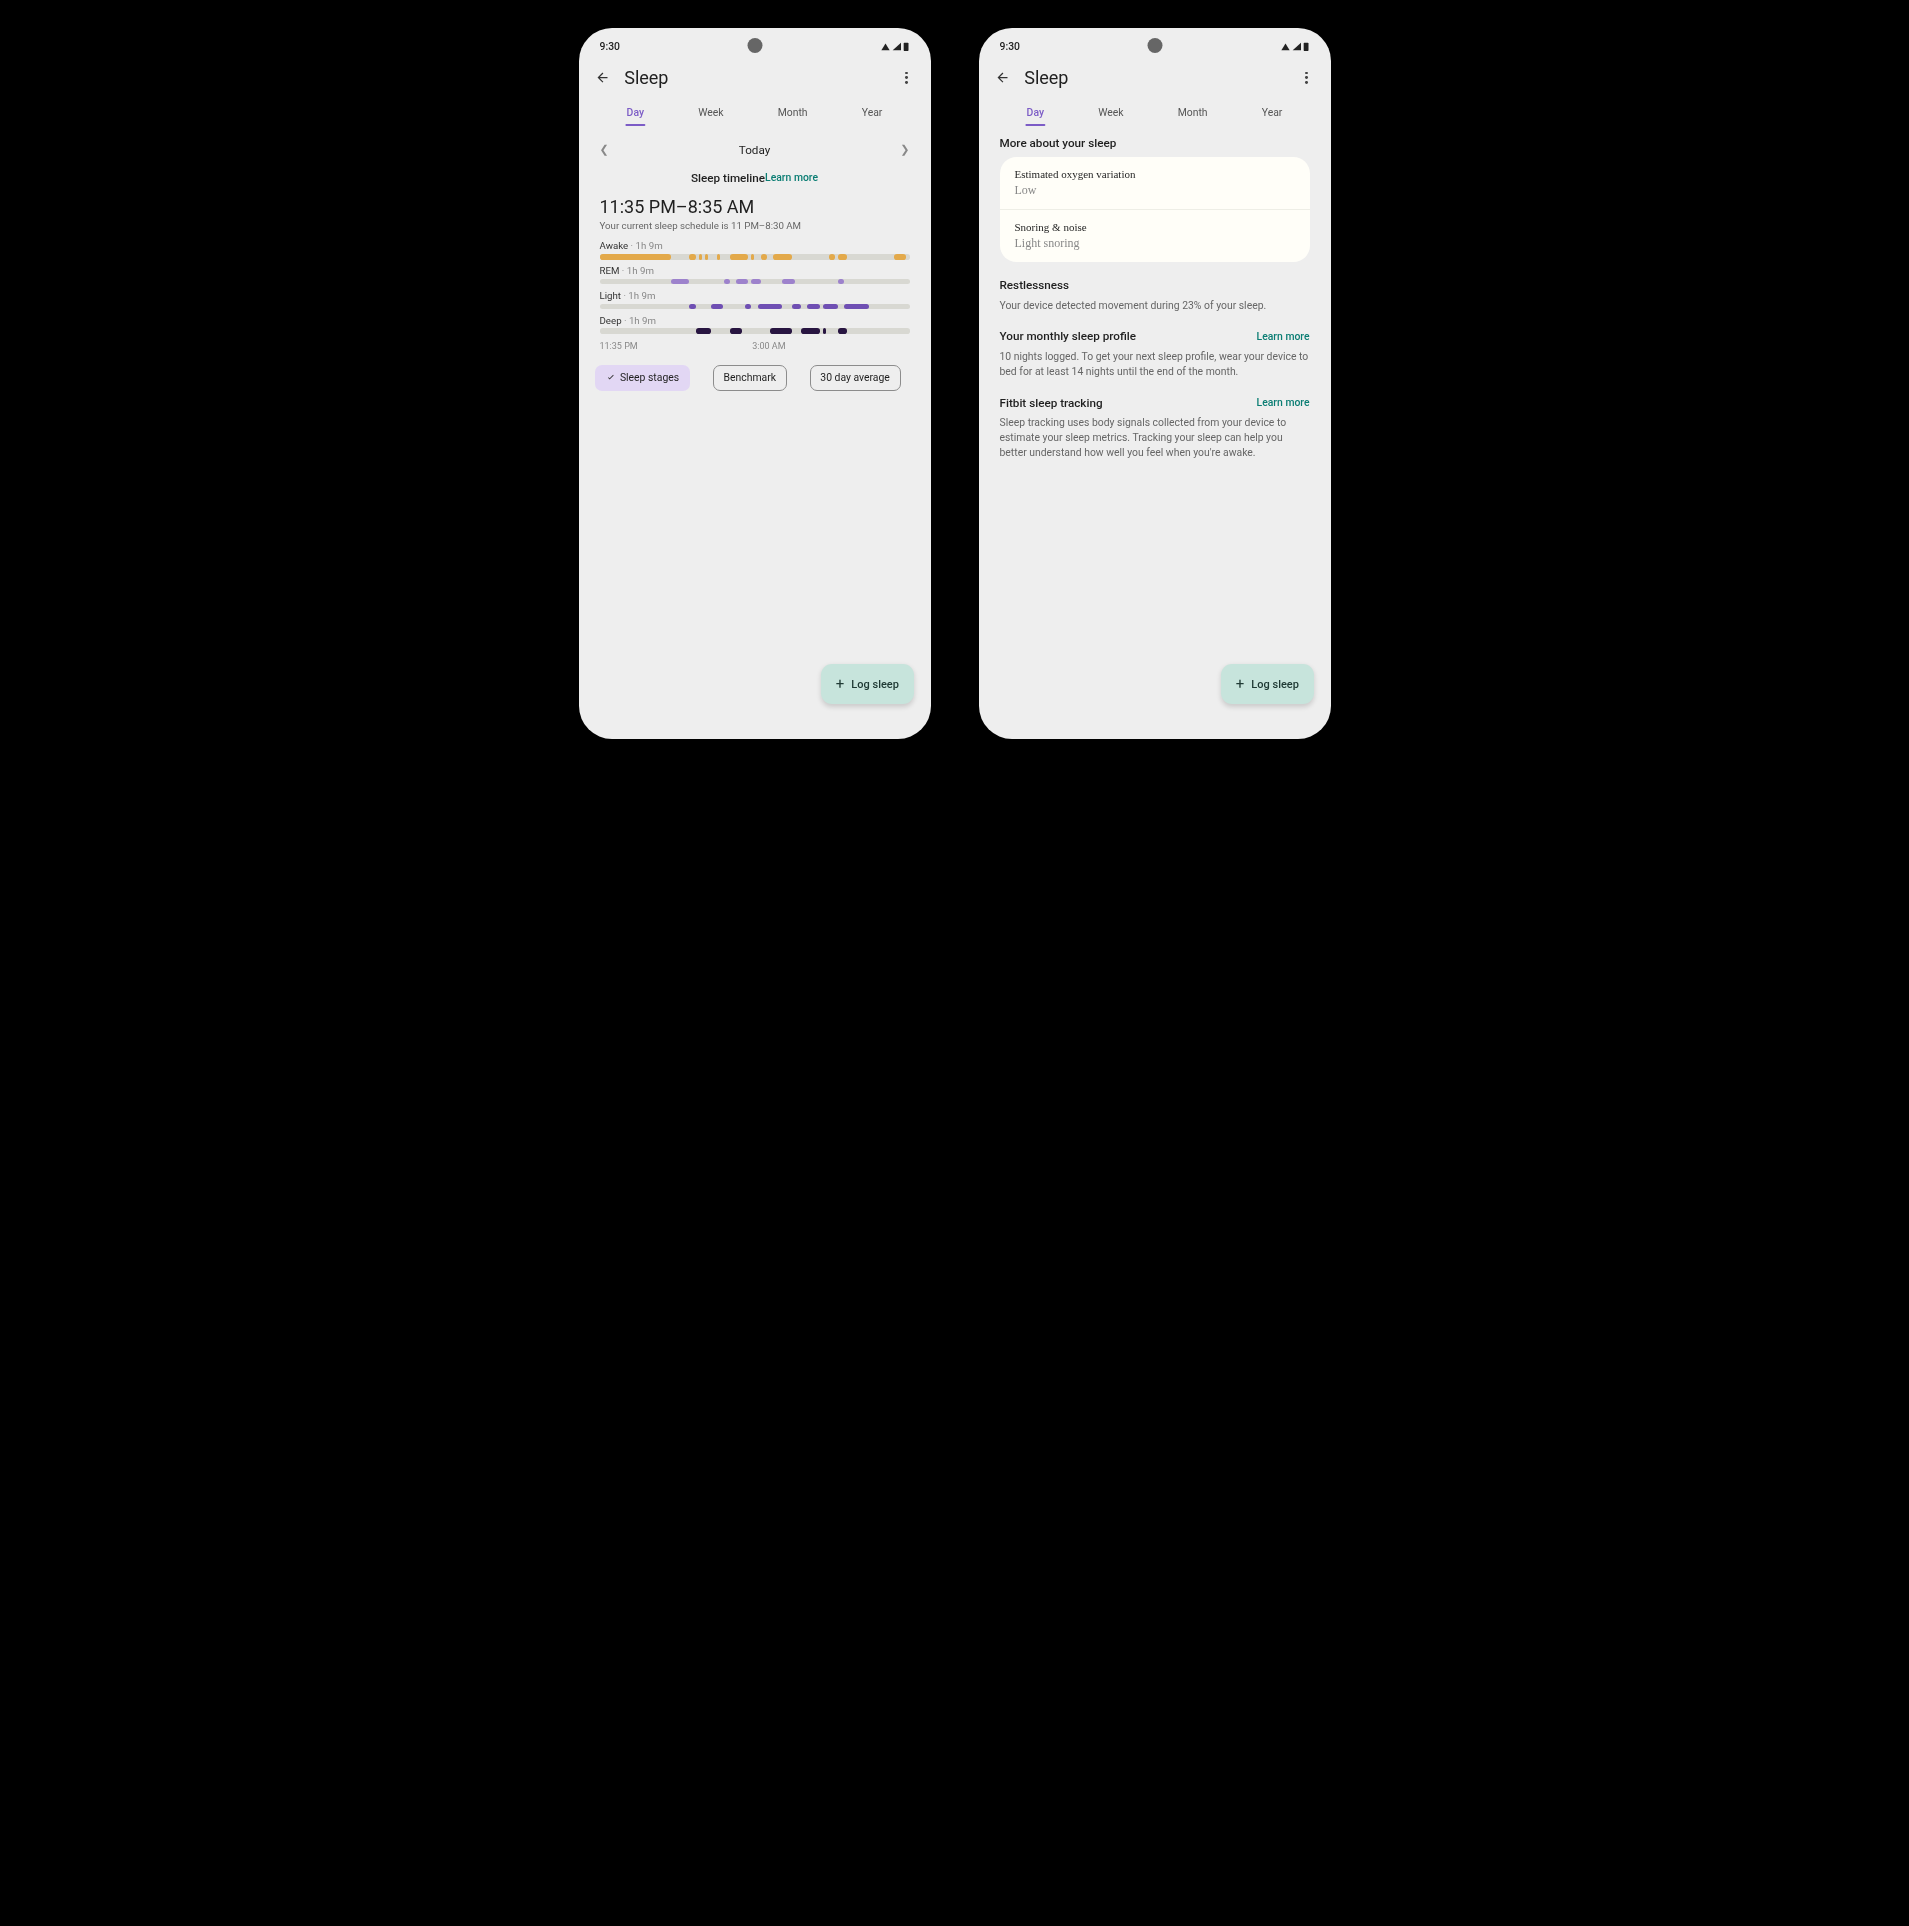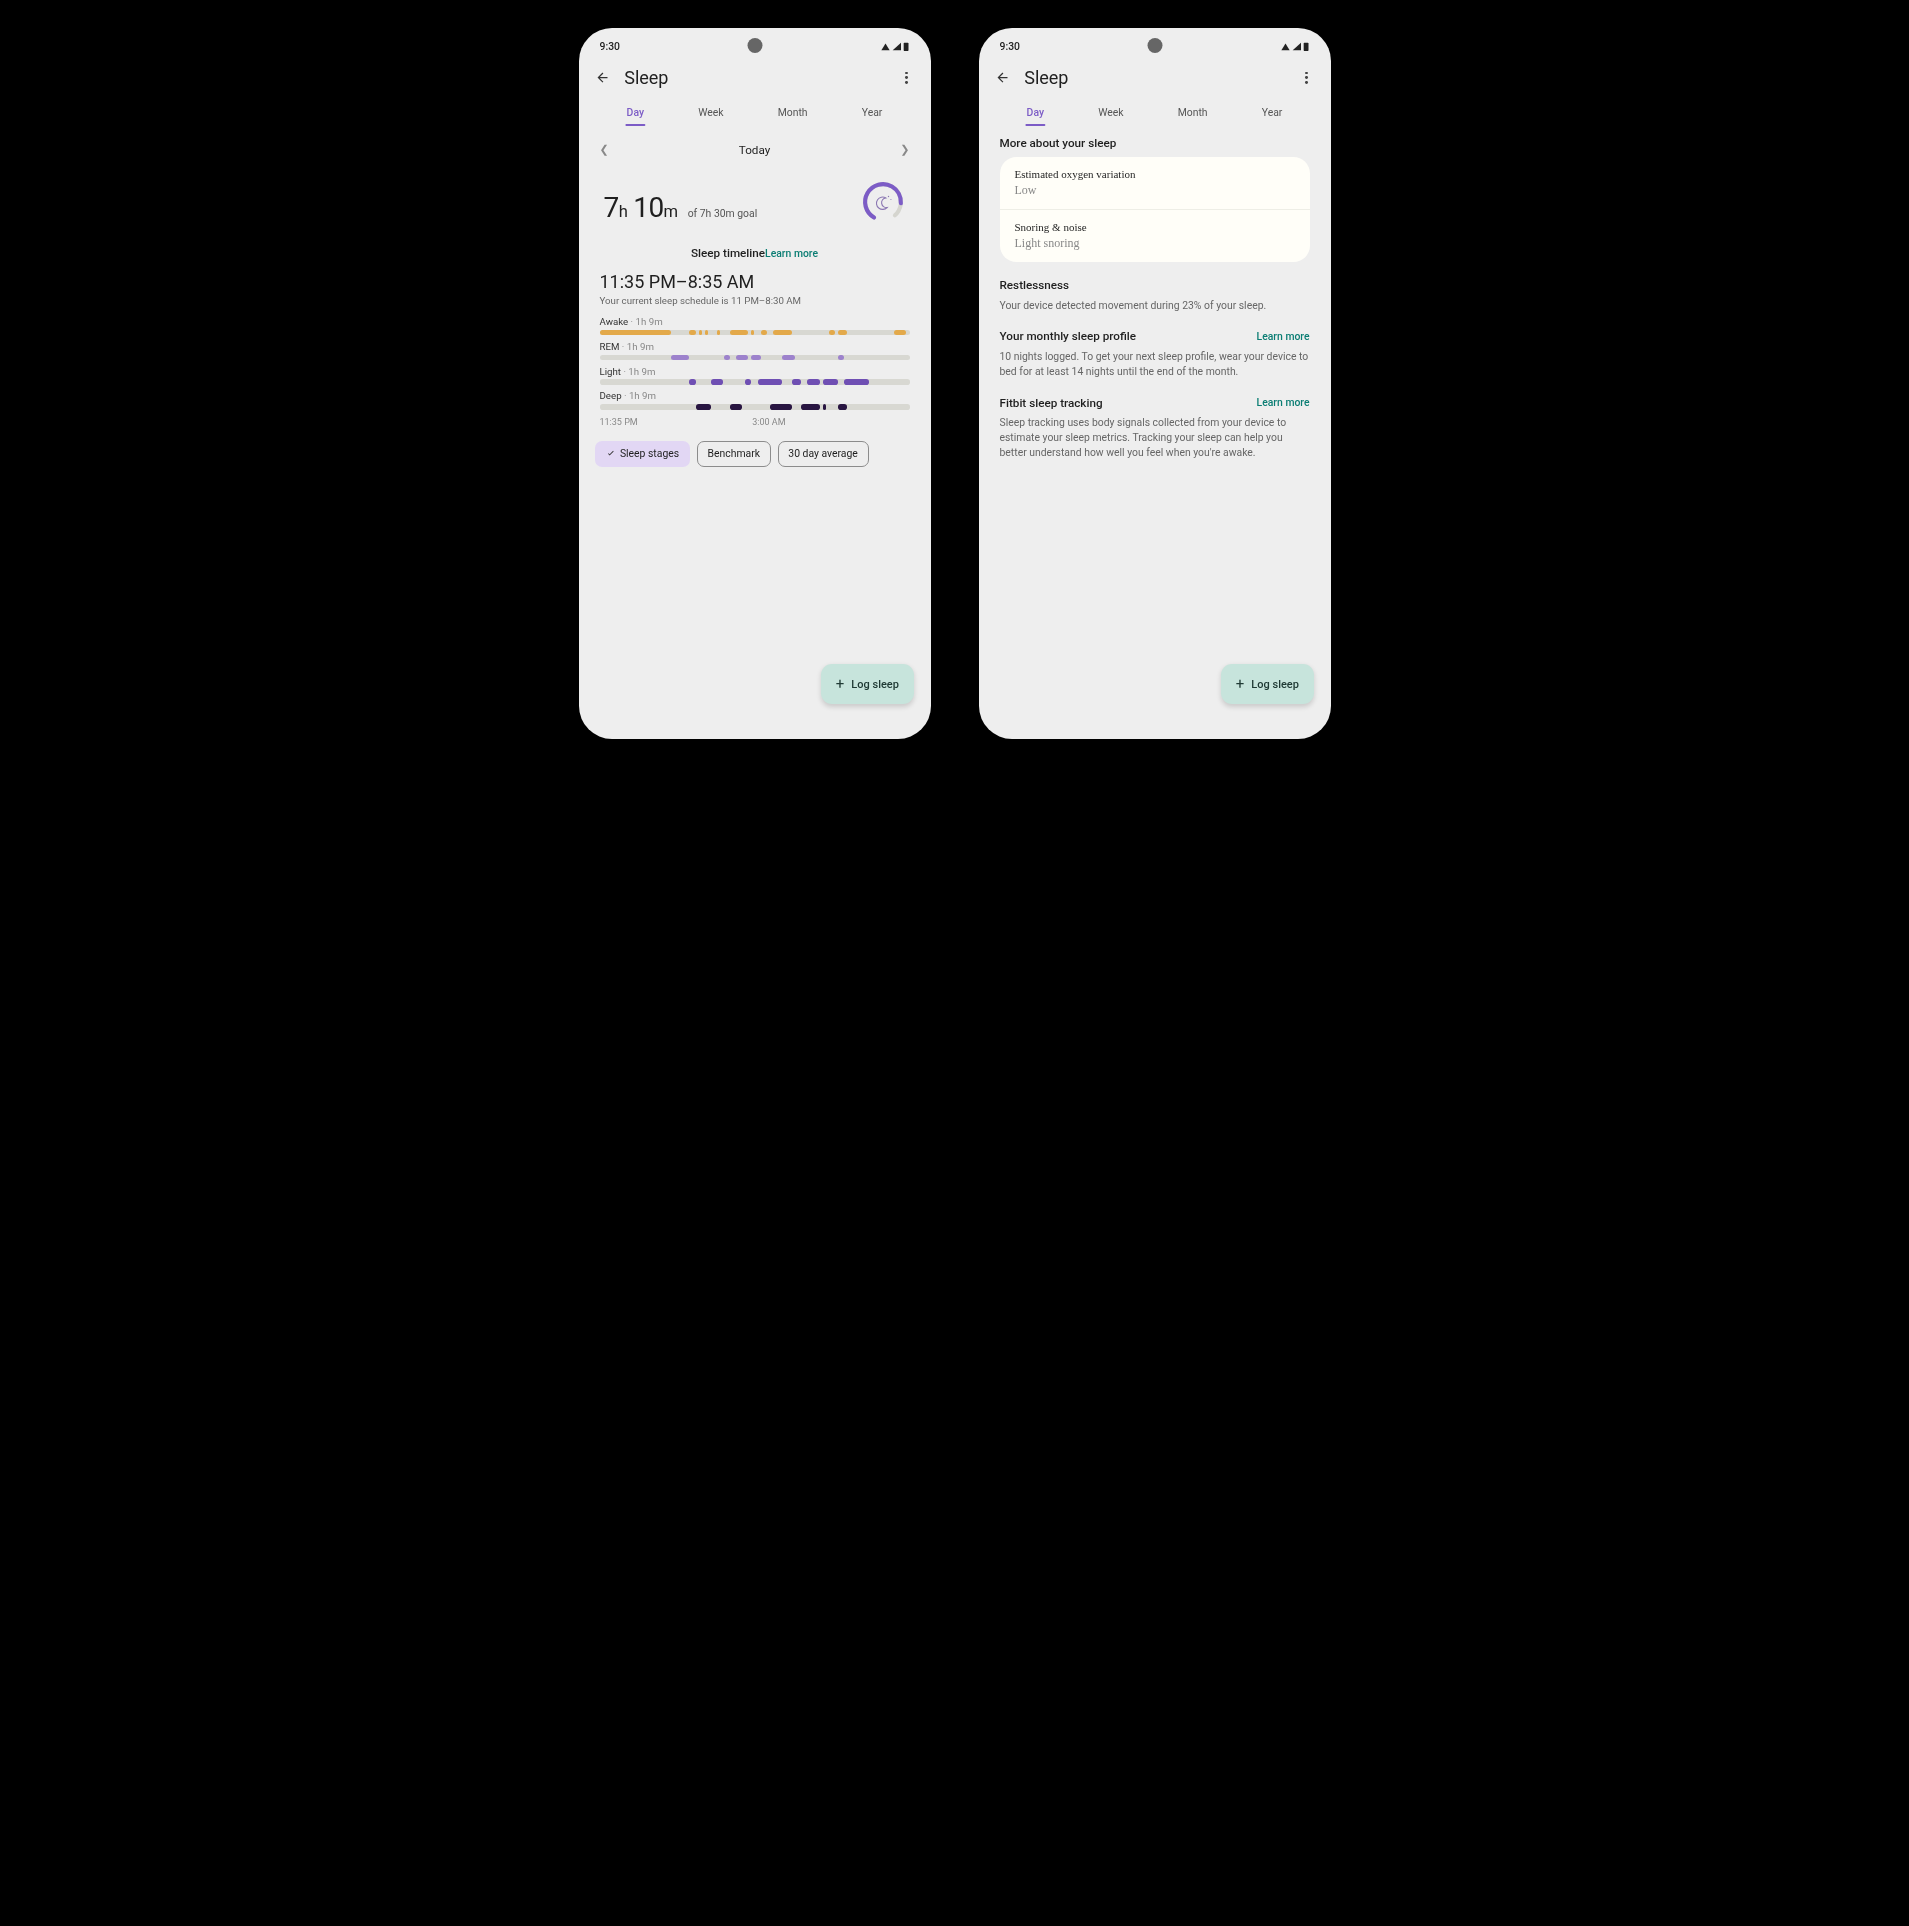--- a/index.html
+++ b/index.html
@@ -101,21 +101,21 @@
   .section-header h3{font-size:11.7px;font-weight:500;margin:0;}
   .link{color:var(--teal);font-size:10.4px;font-weight:500;cursor:pointer;}
   .time-range{font-size:18px;font-weight:400;margin:5.5px 0 2.8px;}
   .subtext{font-size:9.7px;color:#666;margin-bottom:9.7px;}
   .stage-row{margin:5.5px 0 2.8px;}
   .stage-lbl{font-size:9.7px;color:#333;margin-bottom:2.8px;}
   .stage-dur{color:#888;}
   .track{height:5.5px;background:#d8d8d2;border-radius:2.8px;position:relative;}
   .seg{position:absolute;top:0;height:5.5px;border-radius:2.8px;}
   .xaxis{display:flex;justify-content:space-between;font-size:9px;color:#888;margin-top:7px;}
-  .chip-row{display:flex;gap:7px;padding:14px 0 7px;margin:0 -4.1px;align-items:center;}
+  .chip-row{display:flex;gap:23px;padding:14px 0 7px;margin:0 -4.1px;align-items:center;}
   .chip{
     display:flex;align-items:center;gap:4.1px;
     padding:5.5px 9.7px;border-radius:7px;font-size:10.4px;white-space:nowrap;
     border:0.7px solid var(--chip-border);background:transparent;cursor:pointer;
   }
   .chip.active{background:var(--chip-bg);border-color:transparent;}
   .fab{
     position:absolute;bottom:35px;right:16.6px;
     background:var(--teal-light);color:#203a35;
     border-radius:11px;padding:11px 15px;font-size:11px;font-weight:500;
@@ -180,38 +180,20 @@
   </div>
 
   <div class="daynav">
     <span class="chev">❮</span>
     <span>Today</span>
     <span class="chev">❯</span>
   </div>
 
   <div class="content">
 
-    <div class="summary">
-      <div>
-        <span class="big-time">
-          <span>7</span><span class="unit">h</span>
-          <span>10</span><span class="unit">m</span>
-        </span>
-        <span class="goal">of 7h 30m goal</span>
-      </div>
-      <div class="ring-wrap">
-        <svg viewBox="0 0 64 64">
-          <circle cx="32" cy="32" r="26" fill="none" stroke="#d5d5cf" stroke-width="6" stroke-linecap="round" stroke-dasharray="130 200" transform="rotate(120 32 32)"></circle>
-          <circle cx="32" cy="32" r="26" fill="none" stroke="var(--accent)" stroke-width="6" stroke-linecap="round" stroke-dasharray="110 200" transform="rotate(120 32 32)"></circle>
-          <path d="M36 26a9 9 0 1 0 2 14 7 7 0 0 1-2-14z" fill="none" stroke="#8c78b3" stroke-width="1.6"></path>
-          <circle cx="40" cy="24" r="1" fill="#8c78b3"></circle>
-          <path d="M43 28l1 1m-1 0l1-1" stroke="#8c78b3" stroke-width="1"></path>
-        </svg>
-      </div>
-    </div>
 
 
     <div class="section-header">
       <h3>Sleep timeline</h3>
       <span class="link">Learn more</span>
     </div>
     <div class="time-range">11:35 PM–8:35 AM</div>
     <div class="subtext">Your current sleep schedule is 11 PM–8:30 AM</div>
 
     <div id="stages-container">

